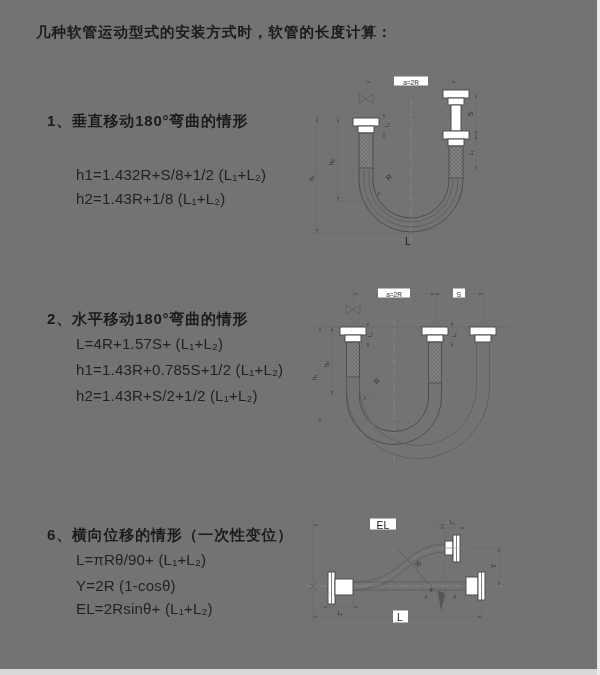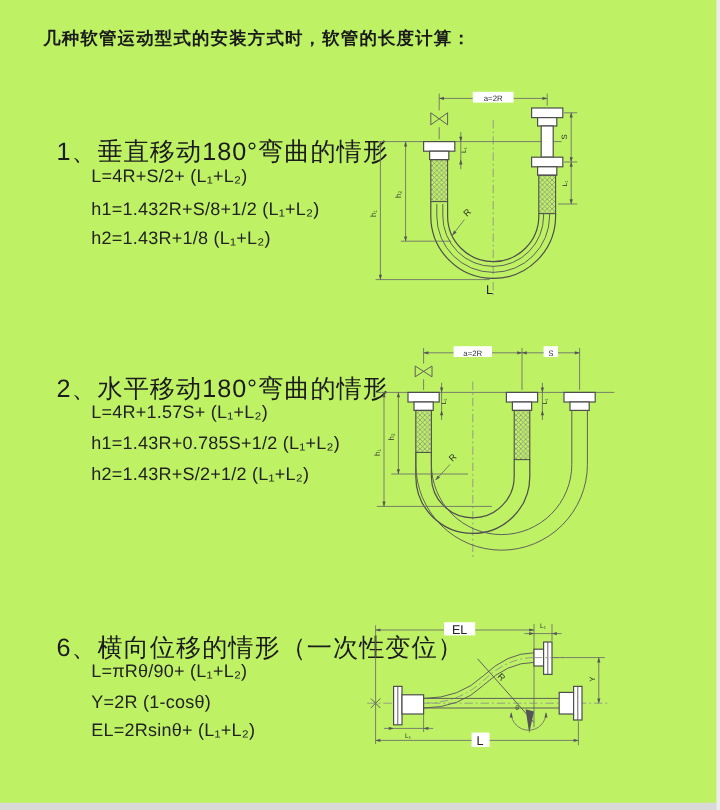--- a/index.html
+++ b/index.html
@@ -1,21 +1,21 @@
 <!DOCTYPE html>
 <html><head>
 <meta charset="utf-8">
 <style>
   html,body{margin:0;padding:0}
   body{width:600px;height:675px;background:#fff;overflow:hidden;position:relative;
        font-family:"Liberation Sans","DejaVu Sans",sans-serif}
-  .page{position:absolute;inset:0;background:#bef264}
+  .page{position:absolute;inset:0;background:#737373}
   .title{position:absolute;left:36px;top:23px;font-size:14.5px;font-weight:bold;
          color:#1a1a1a;letter-spacing:1px;white-space:nowrap}
-  .heading{position:absolute;left:47px;font-size:21px;font-weight:normal;color:#1b1b1b;
+  .heading{position:absolute;left:47px;font-size:15px;font-weight:bold;color:#1b1b1b;
            letter-spacing:.8px;white-space:nowrap}
   .formula{position:absolute;left:76px;font-size:15px;color:#222;letter-spacing:.2px;white-space:nowrap}
   svg.diag{position:absolute;overflow:visible}
   svg text{font-family:"Liberation Sans","DejaVu Sans",sans-serif}
   .ol{fill:none;stroke:#4d4d4d;stroke-width:1}
   .th{fill:none;stroke:#5a5a5a;stroke-width:.8}
   .dl{fill:none;stroke:#6a6a6a;stroke-width:.7}
   .cl{fill:none;stroke:#8d8d8d;stroke-width:.7;stroke-dasharray:7 2.5 1.5 2.5}
   .fitr{fill:#fff;stroke:#4d4d4d;stroke-width:1}
   .braid{fill:url(#braid);stroke:#4d4d4d;stroke-width:.9}
@@ -38,21 +38,20 @@
         </marker>
       <pattern id="braid" width="4" height="4" patternUnits="userSpaceOnUse">
         <path d="M0,0 L4,4 M4,0 L0,4" stroke="#888" stroke-width="0.6"></path>
       </pattern>
     </defs>
   </svg>
 
   <div class="title">几种软管运动型式的安装方式时，软管的长度计算：</div>
 
   <div class="heading" style="top:112px">1、垂直移动180°弯曲的情形</div>
-  <div class="formula" style="top:139px">L=4R+S/2+ (L₁+L₂)</div>
   <div class="formula" style="top:166px">h1=1.432R+S/8+1/2 (L₁+L₂)</div>
   <div class="formula" style="top:190px">h2=1.43R+1/8 (L₁+L₂)</div>
 
   <svg class="diag" style="left:308px;top:70px" width="250" height="185" viewBox="0 0 250 185">
     <line class="cl" x1="103" y1="30" x2="103" y2="178"></line>
 
     <line class="dl" x1="58" y1="8" x2="58" y2="22"></line>
     <line class="dl" x1="58" y1="36" x2="58" y2="46"></line>
     <path class="th" d="M51,24 L65,34 L65,24 L51,34 Z"></path>
     <line class="dl" x1="148" y1="8" x2="148" y2="18"></line>

